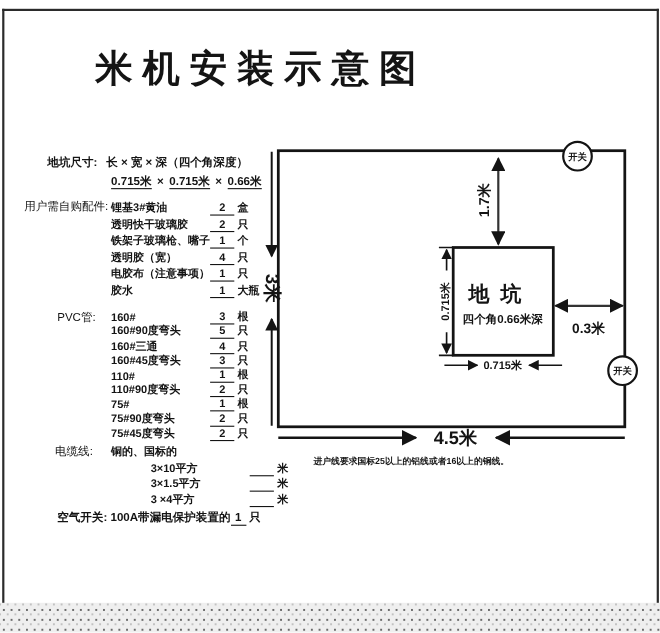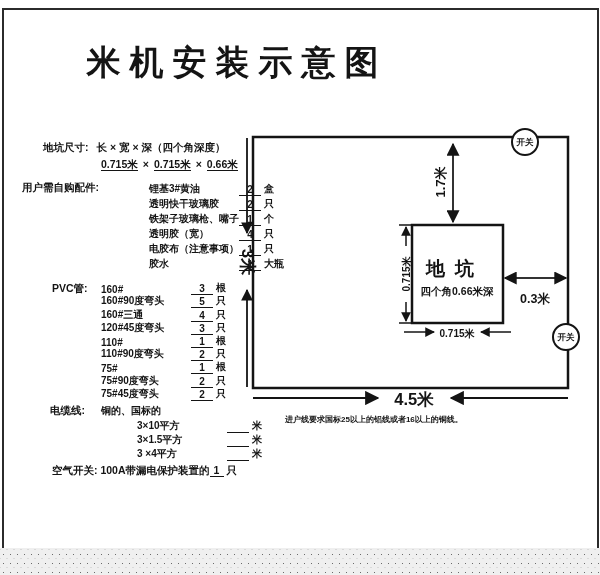--- a/index.html
+++ b/index.html
@@ -24,24 +24,24 @@
   .title{
     position:absolute;left:0;top:40px;width:474px;text-align:center;
     font-size:34px;font-weight:bold;letter-spacing:9px;white-space:nowrap;
   }
   .lbl{font-weight:bold;text-align:center;}
   .u{border-bottom:1.2px solid #141414;}
   .spec1{position:absolute;left:43px;top:141px;font-size:10.5px;font-weight:bold;white-space:nowrap;}
   .spec1 .formula{margin-left:8px;}
   .spec2{position:absolute;left:101px;top:158px;font-size:10.5px;font-weight:bold;white-space:nowrap;}
   .spec2 .sep{margin:0 5px;border-bottom:none;}
-  .sec-label{position:absolute;font-size:10.5px;font-weight:bold;white-space:nowrap;}
+  .sec-label{position:absolute;font-size:10.5px;font-weight:normal;white-space:nowrap;}
   .list{position:absolute;left:101px;font-size:10px;font-weight:bold;}
   .item-row{display:flex;align-items:flex-end;}
-  .purchase .item-row{height:15px;margin-left:48px;}
+  .purchase .item-row{height:15px;}
   .pvc .item-row{height:13.2px;}
   .cable .item-row{height:14px;margin-left:36px;}
   .iname{width:90px;white-space:nowrap;}
   .qty{display:inline-block;min-width:22px;text-align:center;border-bottom:1.2px solid #141414;margin-right:3px;line-height:11px;}
   .unit{white-space:nowrap;}
   .cable-note{position:absolute;left:101px;top:404px;font-size:10px;font-weight:bold;white-space:nowrap;}
   .air{position:absolute;left:52px;top:464px;font-size:10.5px;font-weight:bold;white-space:nowrap;}
   .air .qty{min-width:14px;}
   .diagram{position:absolute;left:238px;top:118px;}
   svg{font-family:inherit;}
@@ -110,21 +110,21 @@
       <span class="iname">160#90度弯头</span>
       <span class="qty">5</span>
       <span class="unit">只</span>
     </div>
     <div class="item-row">
       <span class="iname">160#三通</span>
       <span class="qty">4</span>
       <span class="unit">只</span>
     </div>
     <div class="item-row">
-      <span class="iname">120#45度弯头</span>
+      <span class="iname">160#45度弯头</span>
       <span class="qty">3</span>
       <span class="unit">只</span>
     </div>
     <div class="item-row">
       <span class="iname">110#</span>
       <span class="qty">1</span>
       <span class="unit">根</span>
     </div>
     <div class="item-row">
       <span class="iname">110#90度弯头</span>

